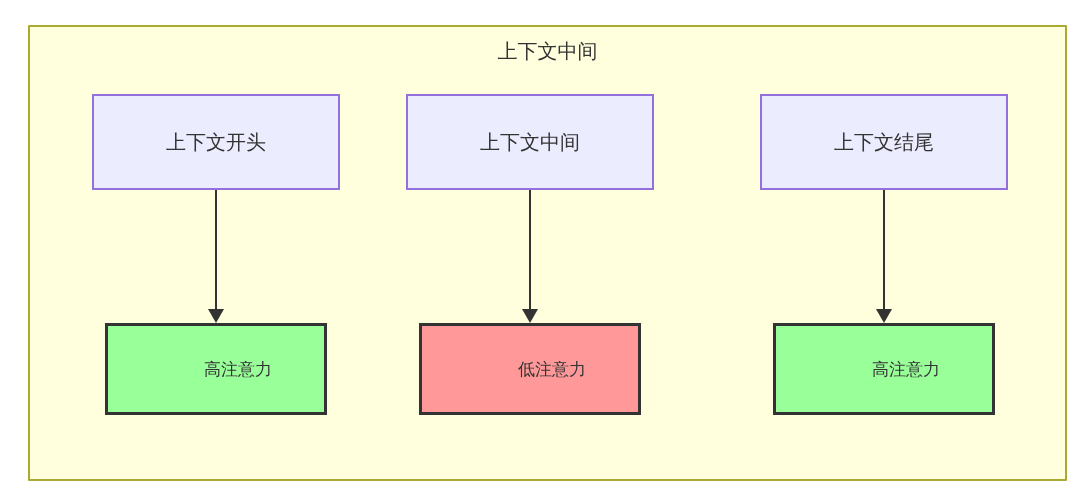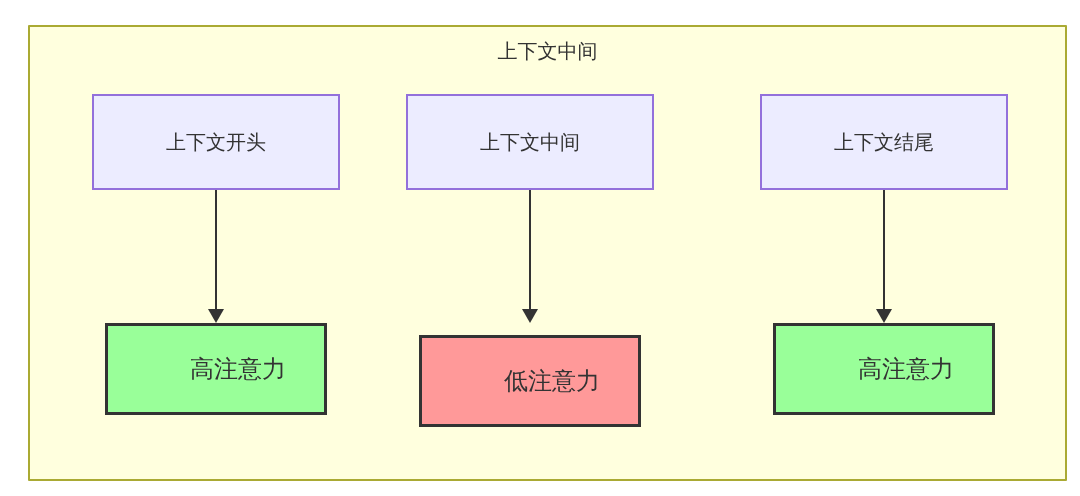--- a/index.html
+++ b/index.html
@@ -79,26 +79,26 @@
     border-top: 14px solid var(--arrow, #333333);
   }
   .result-node {
     box-sizing: border-box;
     width: 222px;
     height: 92px;
     border: 3px solid var(--result-border, #333333);
     display: flex;
     align-items: center;
     justify-content: center;
-    font-size: 24px;
+    font-size: 17px;
     color: var(--text, #333333);
     padding-left: 44px;
   }
   .result-node.high { background: var(--high-fill, #99ff99); }
-  .result-node.low  { background: var(--low-fill, #ff9999); margin-top: 12px; }
+  .result-node.low  { background: var(--low-fill, #ff9999); }
 </style>
 </head>
 <body>
 
 <div class="stage">
   <div class="canvas">
 
     <div class="diagram-title">上下文中间</div>
 
     <div class="col col-0">

